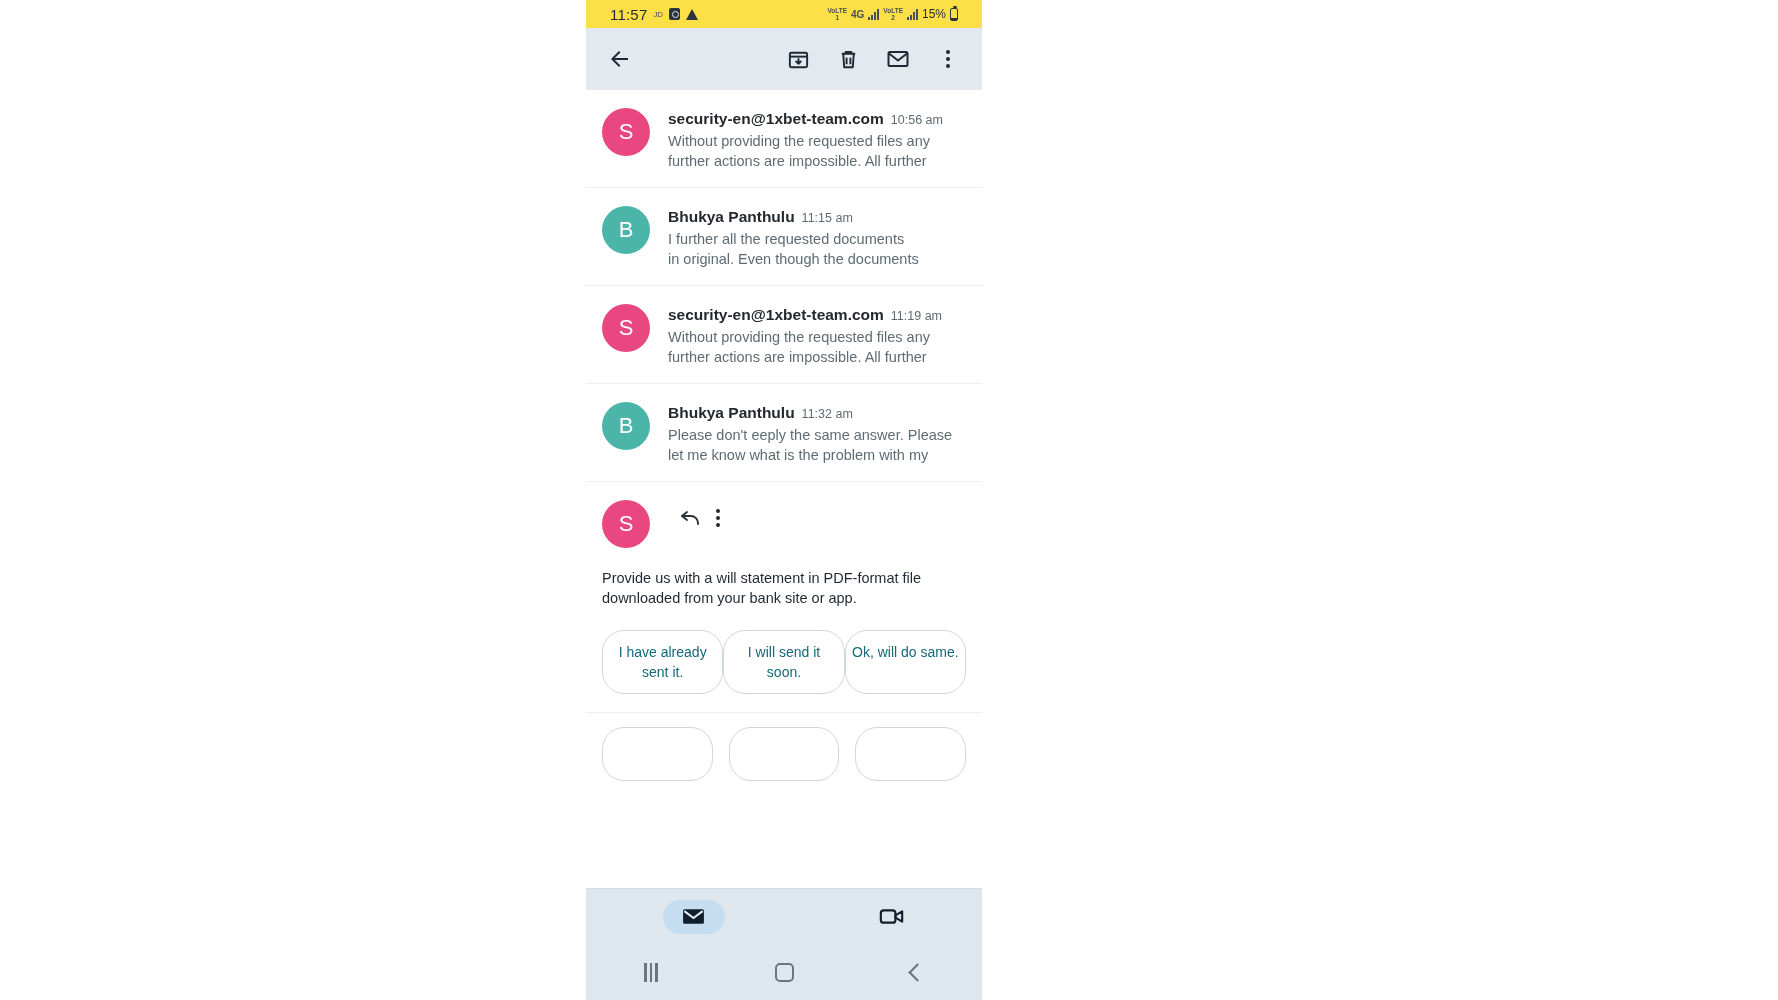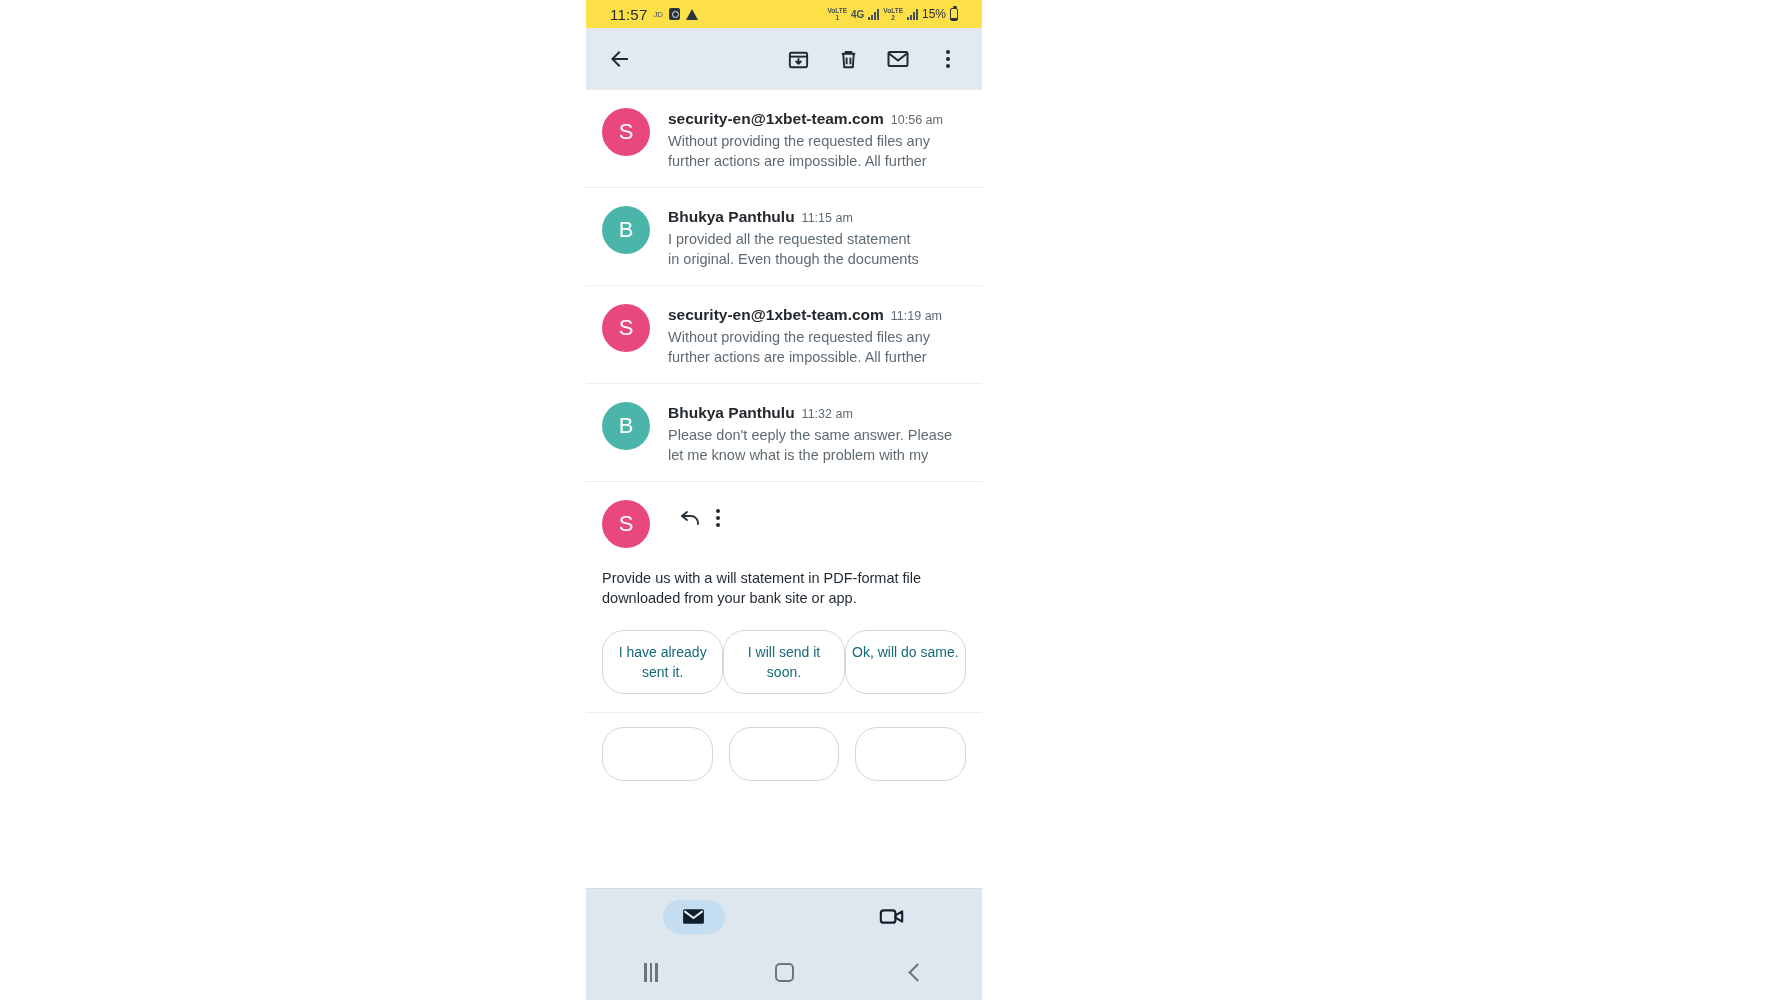--- a/index.html
+++ b/index.html
@@ -259,21 +259,21 @@
     </div>
 
     <div class="msg">
       <div class="avatar av-teal">B</div>
       <div class="msg-body">
         <div class="msg-head">
           <span class="sender">Bhukya Panthulu</span>
           <span class="time">11:15 am</span>
         </div>
         <div class="snippet">
-          <span>I provided all the requested statement</span><br>
+          <span>I further all the requested documents</span><br>
           <span>in original. Even though the documents</span>
         </div>
       </div>
     </div>
 
     <div class="msg">
       <div class="avatar av-pink">S</div>
       <div class="msg-body">
         <div class="msg-head">
           <span class="sender">security-en@1xbet-team.com</span>

